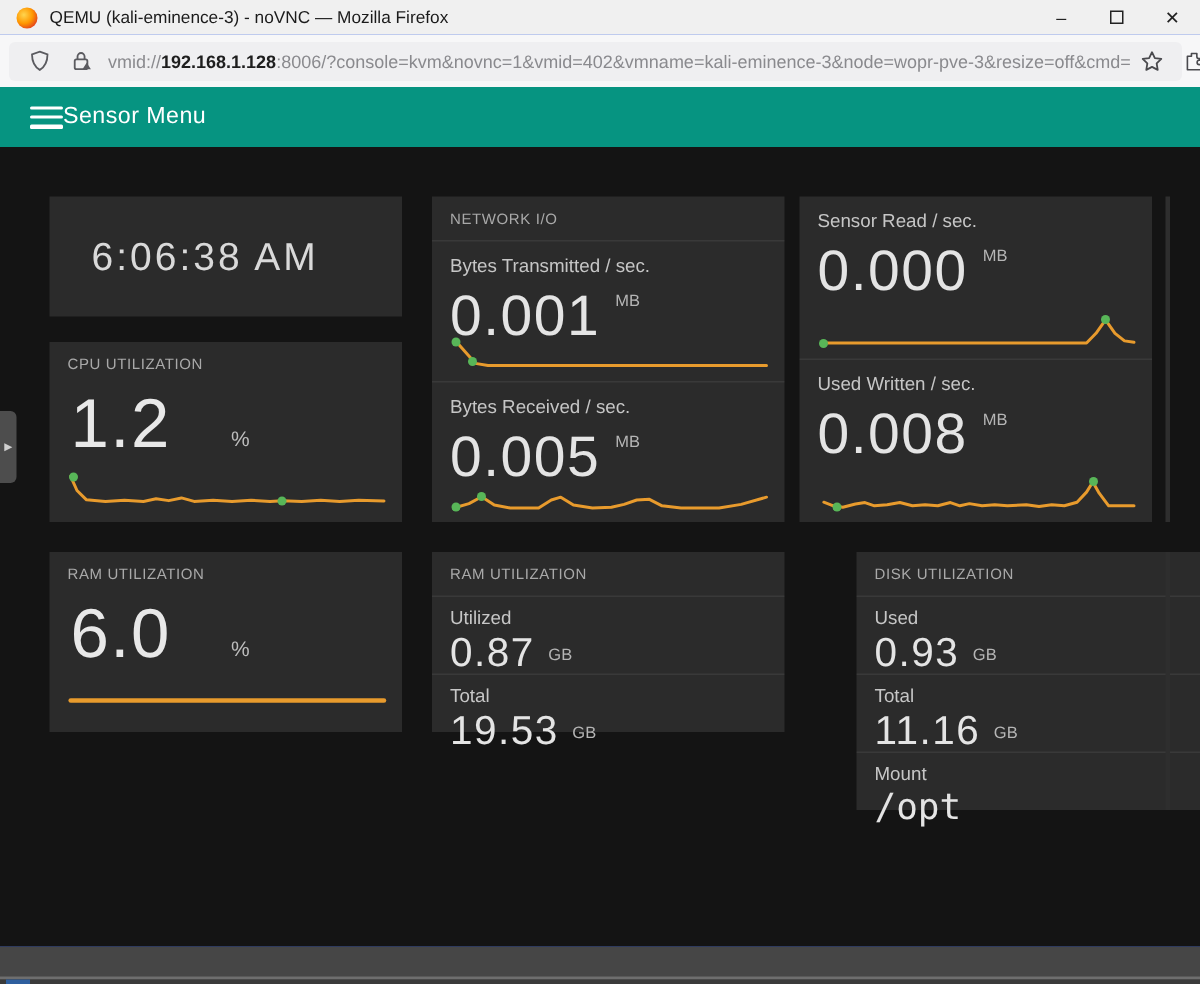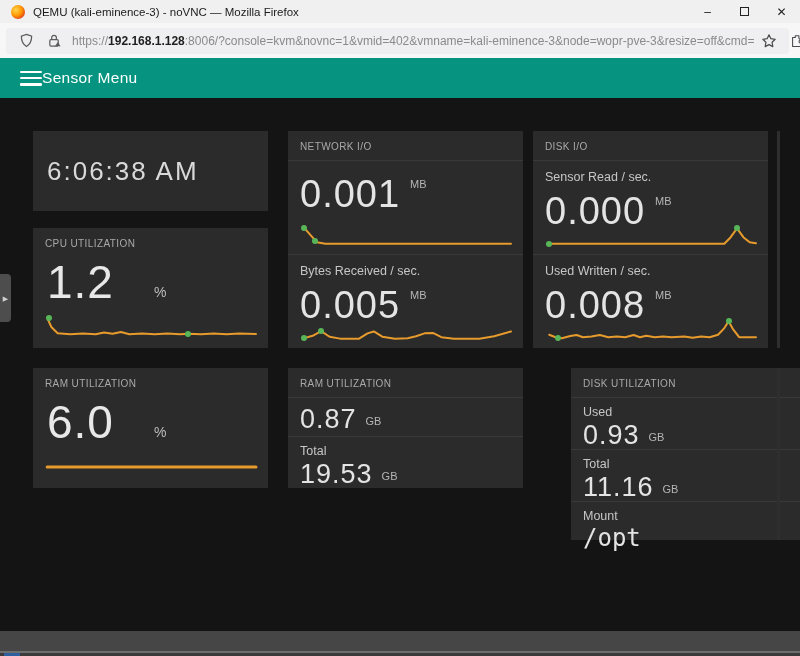--- a/index.html
+++ b/index.html
@@ -40,21 +40,21 @@
 
   
   .content { position:absolute; top:98px; left:0; width:800px; height:533px; background:#141414; }
   .panel { position:absolute; background:#2b2b2b; color:#dcdcdc; }
   .p-title { font-size:10px; color:#a9a9a9; letter-spacing:0.4px; padding:10px 12px 8px 12px; }
   .p-title.dividered { border-bottom:1px solid rgba(255,255,255,0.07); }
 
   .clock-panel { left:33px; top:33px; width:235px; height:80px;
                  display:flex; align-items:center; }
   .clock-text { font-size:26px; color:#d9d9d9; letter-spacing:2px; font-weight:300;
-                padding-left:14px; }
+                padding-left:28px; }
 
   .cpu-panel  { left:33px; top:130px; width:235px; height:120px; }
   .ramp-panel { left:33px; top:270px; width:235px; height:120px; }
   .bigval-row { display:flex; align-items:flex-end; padding:2px 12px 0 14px;gap:32px; }
   .bigval { font-size:46px; line-height:1; color:#e8e8e8; font-weight:300; letter-spacing:1px; }
   .bigunit { font-size:14px; color:#bdbdbd; margin:0 0 5px 8px; }
 
   .spark { position:absolute; left:12px; right:12px; height:26px; bottom:8px; }
   .spark-dot { position:absolute; width:6px; height:6px; border-radius:50%;
                transform:translate(-50%,-50%); }
@@ -120,21 +120,21 @@
             <path d="M8 1.5 L13.5 3.5 C13.5 8.5 12 12 8 14.5 C4 12 2.5 8.5 2.5 3.5 Z" fill="none" stroke="#5b5b60" stroke-width="1.3"></path>
           </svg>
       </span>
       <span class="chrome-icon">
         <svg width="15" height="15" viewBox="0 0 16 16">
           <rect x="3" y="7" width="9" height="7" rx="1.2" fill="none" stroke="#5b5b60" stroke-width="1.3"></rect>
           <path d="M5 7 V5 a2.5 2.5 0 0 1 5 0 V7" fill="none" stroke="#5b5b60" stroke-width="1.3"></path>
           <path d="M11.5 9.5 l3 4.5 h-6 z" fill="#5b5b60"></path>
         </svg>
       </span>
-      <span class="url-text"><span>https://</span><span class="host">192.168.1.128</span><span>:8006/?console=kvm&amp;novnc=1&amp;vmid=402&amp;vmname=kali-eminence-3&amp;node=wopr-pve-3&amp;resize=off&amp;cmd=</span></span>
+      <span class="url-text"><span>vmid://</span><span class="host">192.168.1.128</span><span>:8006/?console=kvm&amp;novnc=1&amp;vmid=402&amp;vmname=kali-eminence-3&amp;node=wopr-pve-3&amp;resize=off&amp;cmd=</span></span>
       <span class="chrome-icon">
         <svg width="16" height="16" viewBox="0 0 16 16">
             <path d="M8 1.8 l1.9 3.9 4.3.6 -3.1 3 .7 4.3 L8 11.6 4.2 13.6 4.9 9.3 1.8 6.3 6.1 5.7 Z" fill="none" stroke="#4a4a4e" stroke-width="1.2" stroke-linejoin="round"></path>
           </svg>
       </span>
     </div>
     <span class="rowicon">
       <svg width="16" height="16" viewBox="0 0 16 16">
           <path d="M6 2 h4 v2.2 a1.6 1.6 0 1 0 3.2 0 V2 H14 v5 h-2.2 a1.6 1.6 0 1 0 0 3.2 H14 V14 H3 V4 h3 Z" transform="scale(0.9) translate(1,1)" fill="none" stroke="#4a4a4e" stroke-width="1.2" stroke-linejoin="round"></path>
         </svg>
@@ -168,20 +168,21 @@
             <polyline points="1,14 3,50 6,74 12,78 18,75 24,78 28,71 32,76 36,69 40,78 46,75 52,78 58,75 64,78 68,76 74,78 80,75 86,78 92,75 100,77" fill="none" stroke="#e89b2d" stroke-width="2" vector-effect="non-scaling-stroke" stroke-linejoin="round" stroke-linecap="round"></polyline>
           </svg>
           <div class="spark-dot" style="left: 2%; top: 14%; background: rgb(88, 182, 88);"></div>
           <div class="spark-dot" style="left: 68%; top: 76%; background: rgb(88, 182, 88);"></div>
         </div>
     </div>
 
     <div class="panel io-panel">
       <div class="p-title dividered">NETWORK I/O</div>
       <div class="io-section">
+        <div class="io-label">Bytes Transmitted / sec.</div>
         <div class="io-valrow">
           <span class="io-val">0.001</span>
           <span class="io-unit">MB</span>
         </div>
         <div class="spark">
             <svg viewBox="0 0 100 100" preserveAspectRatio="none" style="position: absolute; inset: 0px; width: 100%; height: 100%; overflow: visible;">
               <polyline points="2,16 5,46 8,76 12,82 100,82" fill="none" stroke="#e89b2d" stroke-width="2" vector-effect="non-scaling-stroke" stroke-linejoin="round" stroke-linecap="round"></polyline>
             </svg>
             <div class="spark-dot" style="left: 2%; top: 16%; background: rgb(88, 182, 88);"></div>
             <div class="spark-dot" style="left: 7%; top: 70%; background: rgb(88, 182, 88);"></div>
@@ -197,21 +198,20 @@
             <svg viewBox="0 0 100 100" preserveAspectRatio="none" style="position: absolute; inset: 0px; width: 100%; height: 100%; overflow: visible;">
               <polyline points="2,84 6,74 10,55 14,78 19,86 28,86 32,64 35,56 39,78 45,86 51,84 55,76 59,64 63,62 67,80 73,86 85,86 92,76 100,56" fill="none" stroke="#e89b2d" stroke-width="2" vector-effect="non-scaling-stroke" stroke-linejoin="round" stroke-linecap="round"></polyline>
             </svg>
             <div class="spark-dot" style="left: 2%; top: 84%; background: rgb(88, 182, 88);"></div>
             <div class="spark-dot" style="left: 10%; top: 55%; background: rgb(88, 182, 88);"></div>
           </div>
       </div>
     </div>
 
     <div class="panel io-panel right">
-      <div class="p-title dividered">DISK I/O</div>
       <div class="io-section">
         <div class="io-label">Sensor Read / sec.</div>
         <div class="io-valrow">
           <span class="io-val">0.000</span>
           <span class="io-unit">MB</span>
         </div>
         <div class="spark">
             <svg viewBox="0 0 100 100" preserveAspectRatio="none" style="position: absolute; inset: 0px; width: 100%; height: 100%; overflow: visible;">
               <polyline points="2,82 85,82 88,55 91,18 94,55 97,76 100,80" fill="none" stroke="#e89b2d" stroke-width="2" vector-effect="non-scaling-stroke" stroke-linejoin="round" stroke-linecap="round"></polyline>
             </svg>
@@ -244,20 +244,21 @@
       <div class="spark">
           <svg viewBox="0 0 100 100" preserveAspectRatio="none" style="position: absolute; inset: 0px; width: 100%; height: 100%; overflow: visible;">
             <polyline points="1,50 100,50" fill="none" stroke="#e89b2d" stroke-width="3" vector-effect="non-scaling-stroke" stroke-linejoin="round" stroke-linecap="round"></polyline>
           </svg>
         </div>
     </div>
 
     <div class="panel detail-panel">
       <div class="p-title dividered">RAM UTILIZATION</div>
       <div class="d-row">
+        <div class="d-label">Utilized</div>
         <div class="d-valrow">
           <span class="d-val">0.87</span>
           <span class="d-unit">GB</span>
         </div>
       </div>
       <div class="d-row">
         <div class="d-label">Total</div>
         <div class="d-valrow">
           <span class="d-val">19.53</span>
           <span class="d-unit">GB</span>

